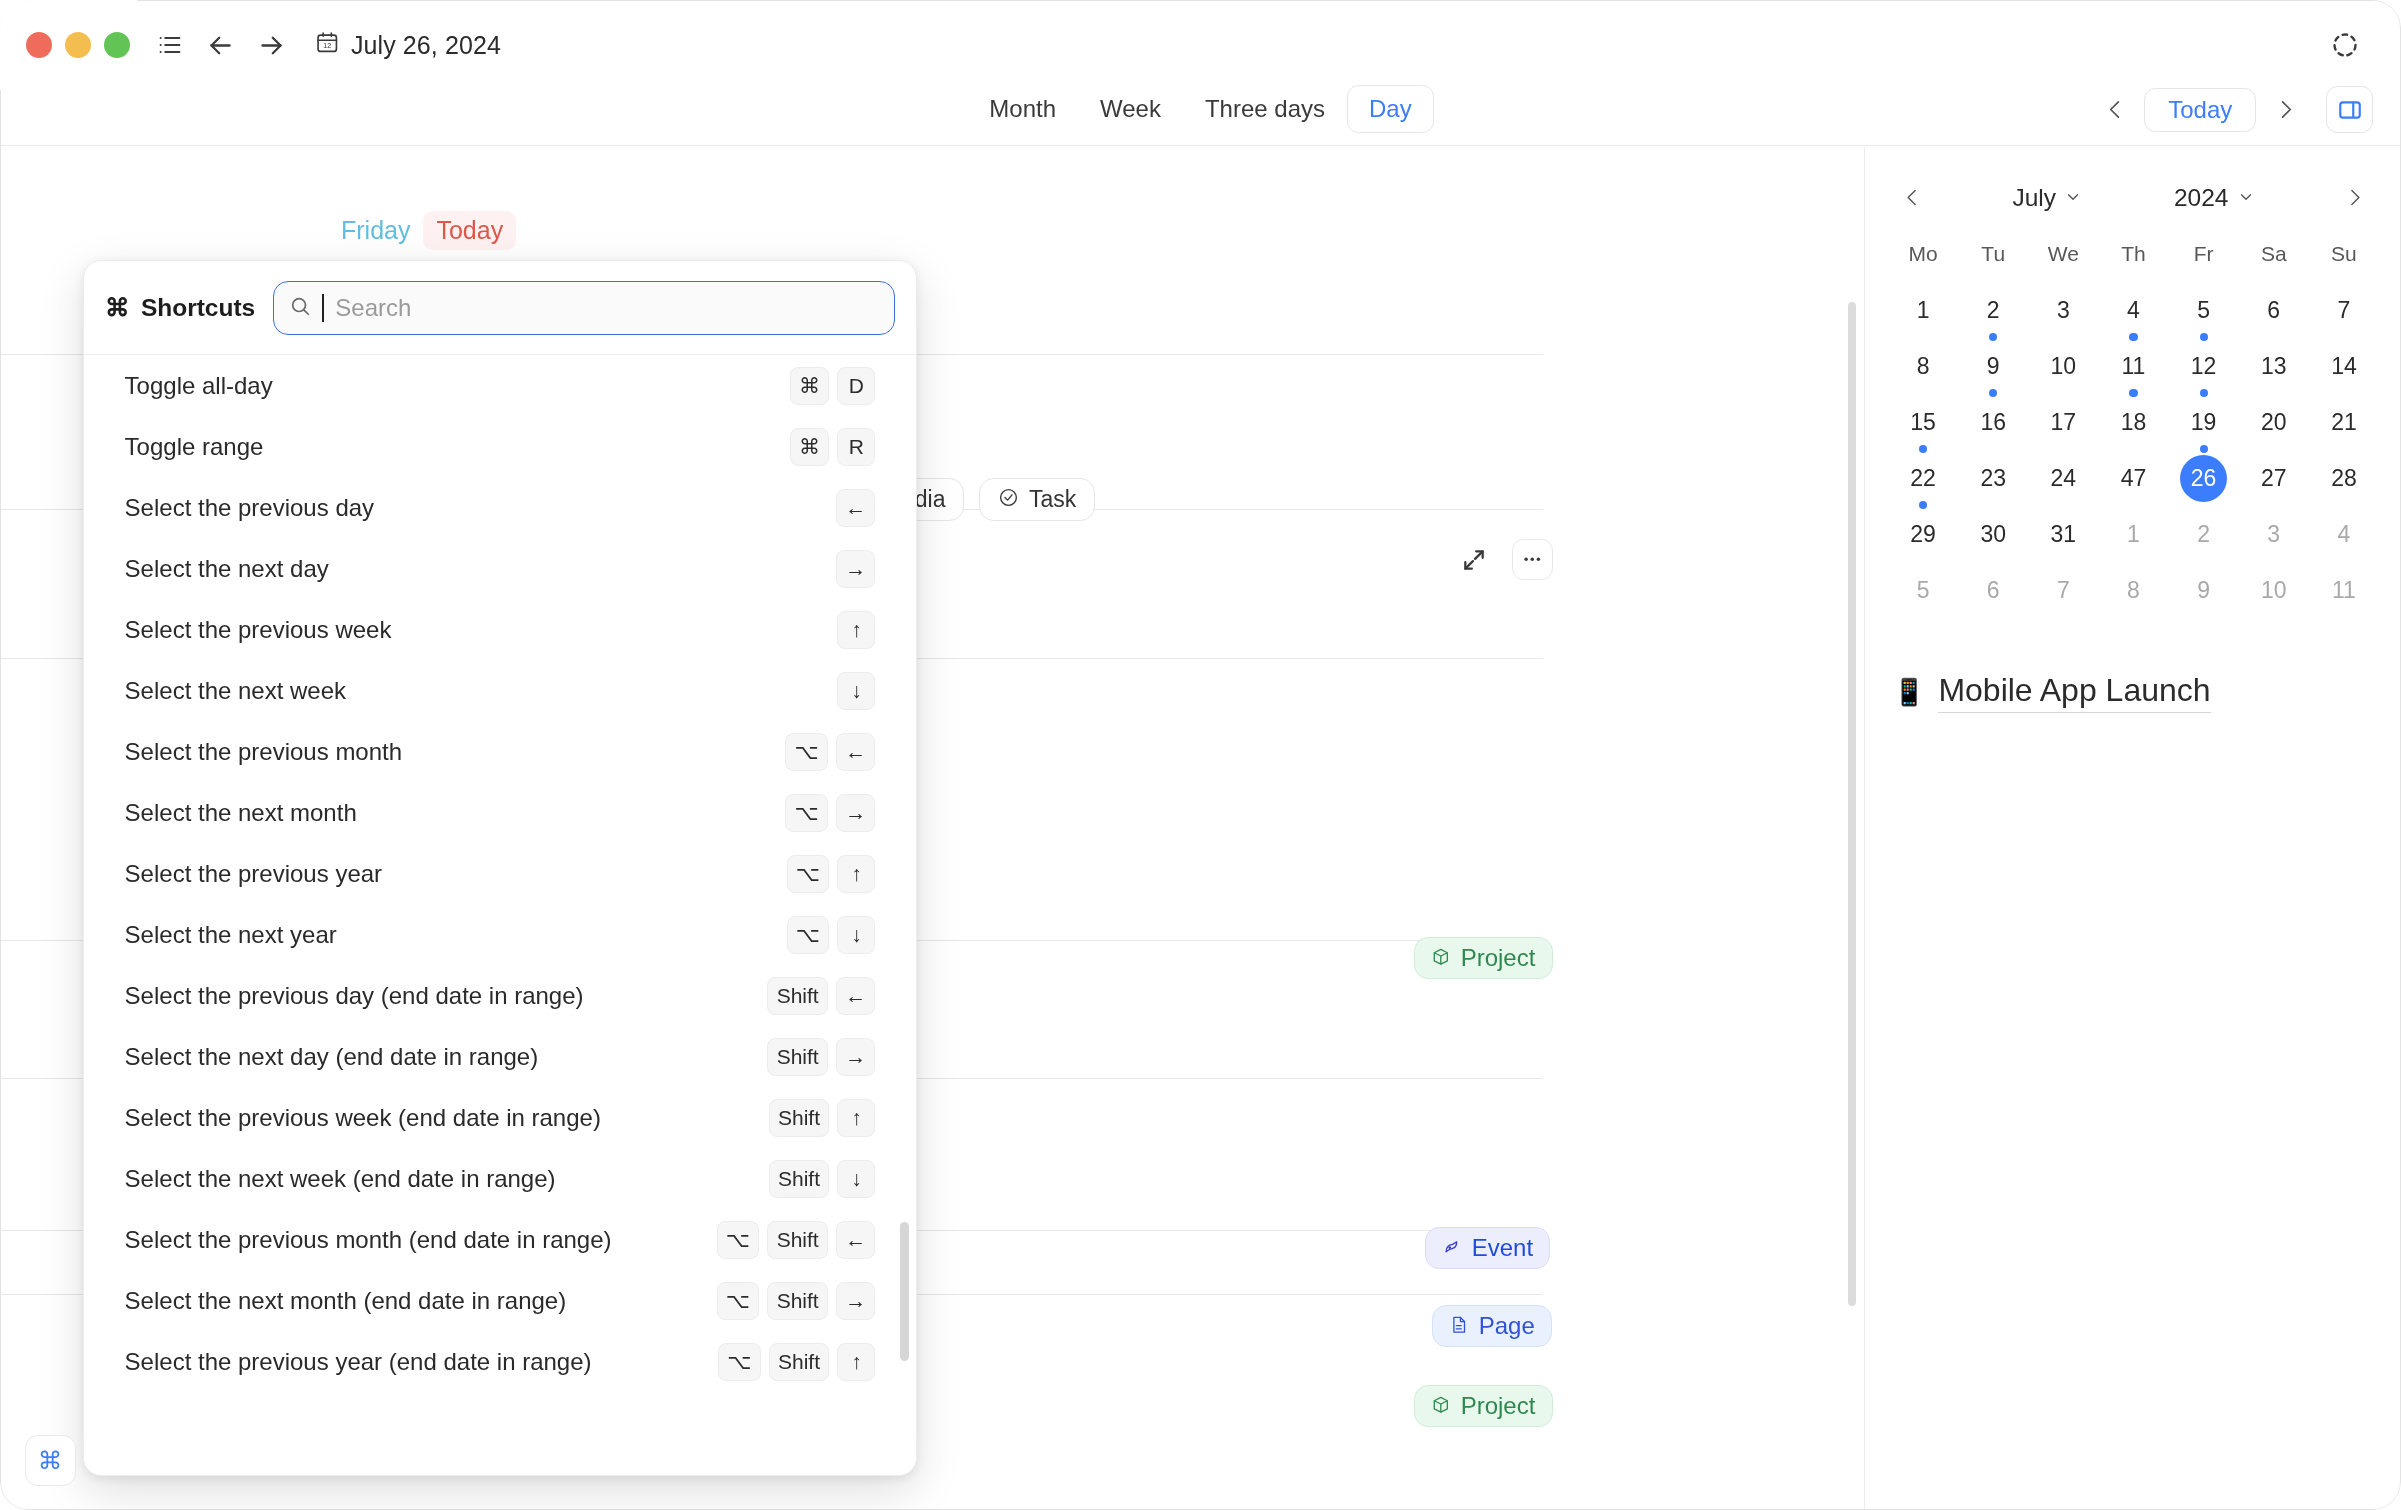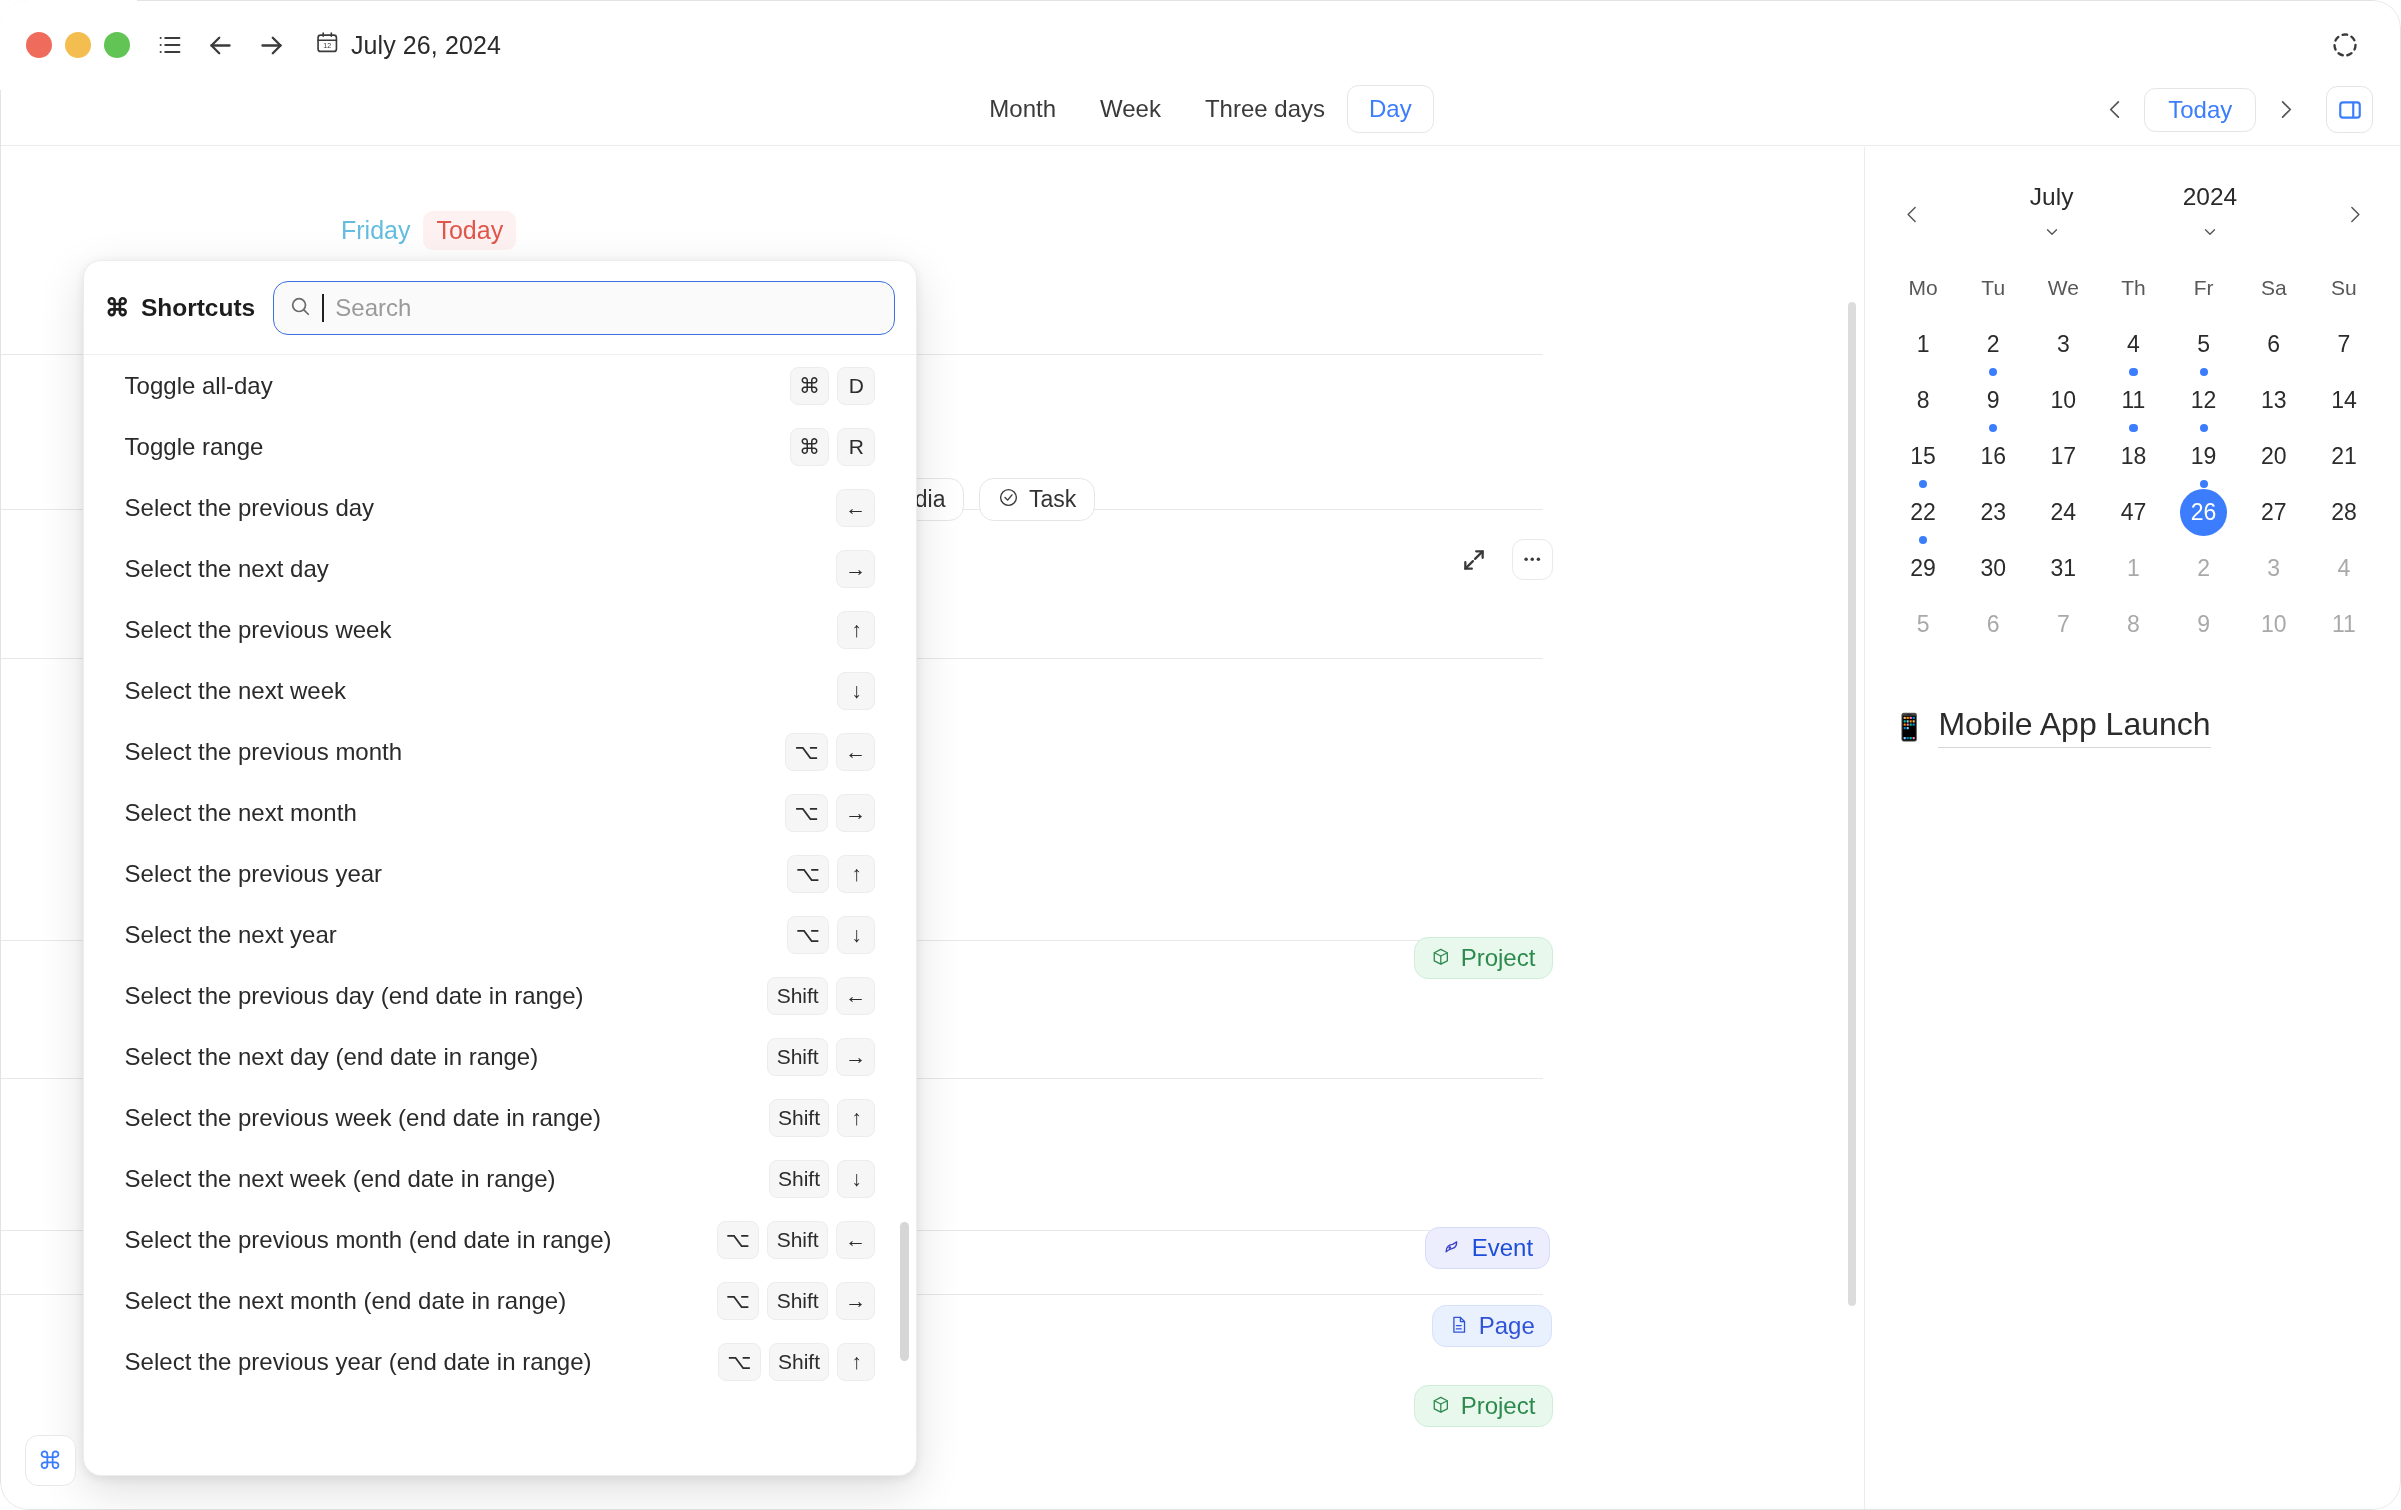--- a/index.html
+++ b/index.html
@@ -221,21 +221,20 @@
   }
   .mini-arrow {
     width: 39px; height: 39px;
     display: flex; align-items: center; justify-content: center;
     color: #555;
   }
   .mini-sel {
     display: flex; align-items: center; gap: 8.2px;
     font-size: 24.5px; color: #2a2a2a;
     padding: 4.9px 11.4px;
-    flex-direction: column;
   }
   .mini-spacer { flex: 1; }
 
   .cal-grid {
     display: grid;
     grid-template-columns: repeat(7, 1fr);
     padding: 24.5px 23px 0 23px;
     row-gap: 0;
   }
   .cal-dow {

